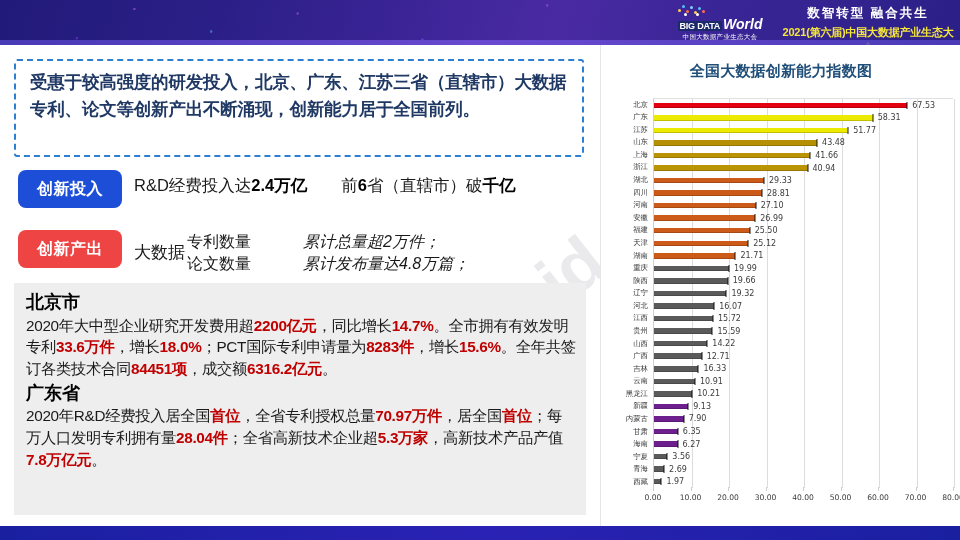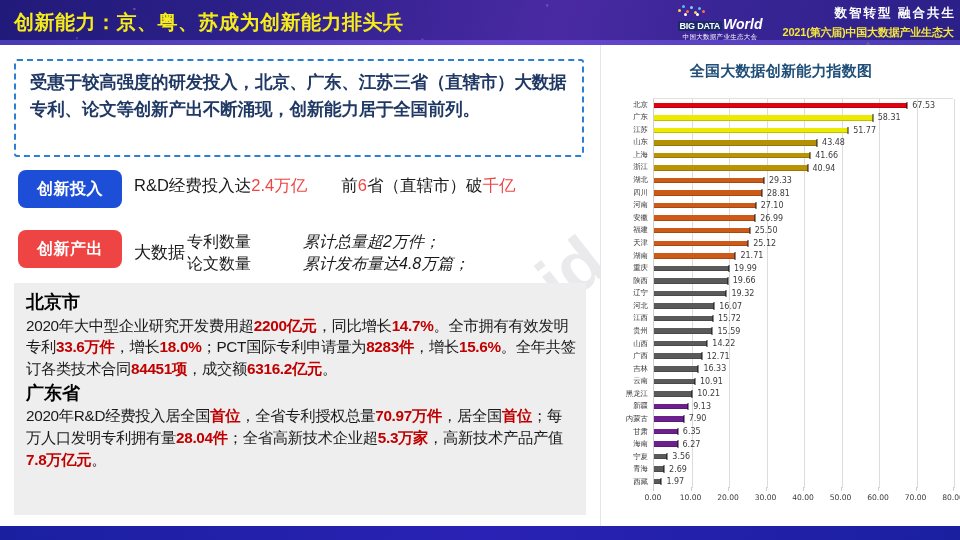--- a/index.html
+++ b/index.html
@@ -50,21 +50,21 @@
   .logo-bd {
     font-size: 9px; font-weight: bold; color: #ffffff; letter-spacing: -.2px;
     background: #1b2a6b; padding: 0 2px; border-radius: 1px;
   }
   .logo-world { font-size: 14px; font-weight: bold; color: #ffffff; font-style: italic; margin-left: 1px; }
   .logo-cn { font-size: 6.5px; color: #ffffff; letter-spacing: .3px; margin-top: 1px; }
   #header-slogan {
     position: absolute; left: 780px; top: 5px; width: 176px;
     text-align: center; color: #ffffff;
   }
-  #slogan-main { font-size: 12.5px; font-weight: bold; letter-spacing: 2px; text-align: right; }
+  #slogan-main { font-size: 12.5px; font-weight: bold; letter-spacing: 2px; }
   #slogan-sub { font-size: 11px; font-weight: bold; color: #f5e63c; margin-top: 3px; letter-spacing: -.2px; }
 
   
   #left-panel { position: absolute; left: 0; top: 45px; width: 600px; height: 470px; }
 
   #callout {
     position: absolute; left: 14px; top: 14px; width: 570px; height: 98px;
     border: 2px dashed #2d7fd4; border-radius: 3px;
     padding: 8px 12px 0 14px;
   }
@@ -79,21 +79,21 @@
     display: flex; align-items: center; justify-content: center; letter-spacing: .5px;
   }
   #badge-input  { left: 18px; top: 125px; background: #1d4ed8; }
   #badge-output { left: 18px; top: 185px; background: #ef4444; }
 
   #row-input {
     position: absolute; left: 134px; top: 130px; width: 450px;
     font-size: 16.5px; color: #1a1a1a; display: flex; align-items: center;
   }
   #row-input .seg { white-space: nowrap; }
-  #row-input .hl { color: #ef4444; font-weight: normal; }
+  #row-input .hl { color: #000000; font-weight: bold; }
   #row-input .gap { display: inline-block; width: 34px; }
 
   #row-output {
     position: absolute; left: 134px; top: 186px; width: 452px;
     display: flex; align-items: center; font-size: 16px; color: #1a1a1a;
   }
   #out-bigdata { font-size: 17px; white-space: nowrap; }
   #out-kinds { margin-left: 2px; line-height: 1.35; white-space: nowrap; }
   #out-vals { margin-left: 52px; line-height: 1.35; white-space: nowrap; font-style: italic; }
 
@@ -169,21 +169,20 @@
     transform: translateX(-50%); font-family: "DejaVu Sans", sans-serif;
   }
   .xtickmark { position: absolute; top: -3px; width: 1px; height: 4px; background: #cfcfcf; }
 </style>
 </head>
 <body>
 
 <div id="slide">
 
   <div id="header">
-    <div id="header-title">创新能力：京、粤、苏成为创新能力排头兵</div>
 
     <div id="logo-block">
       <div class="logo-dots">
         <i style="left:0px;top:4px;background:#ffd24a"></i>
         <i style="left:4px;top:0px;background:#4fc3f7"></i>
         <i style="left:8px;top:5px;background:#ff7043"></i>
         <i style="left:12px;top:1px;background:#81d4fa"></i>
         <i style="left:16px;top:6px;background:#ffd24a"></i>
         <i style="left:20px;top:2px;background:#4fc3f7"></i>
         <i style="left:24px;top:5px;background:#ff7043"></i>

